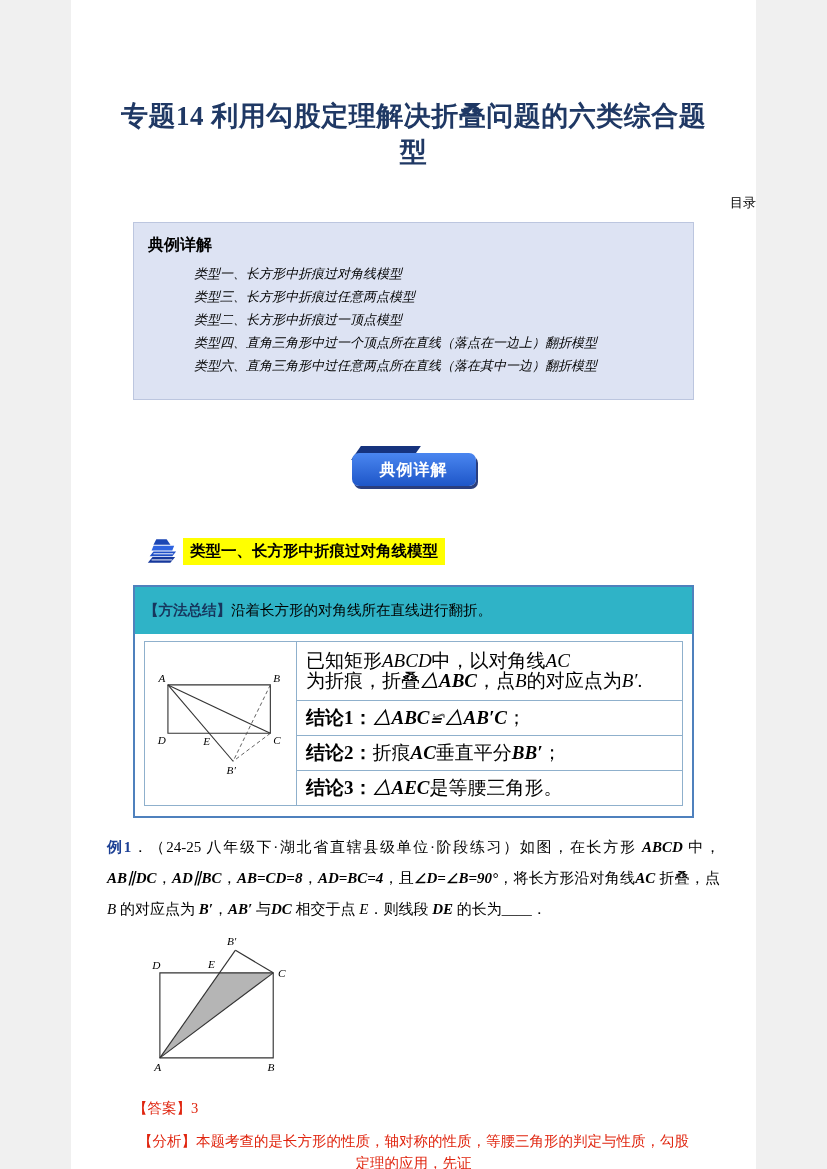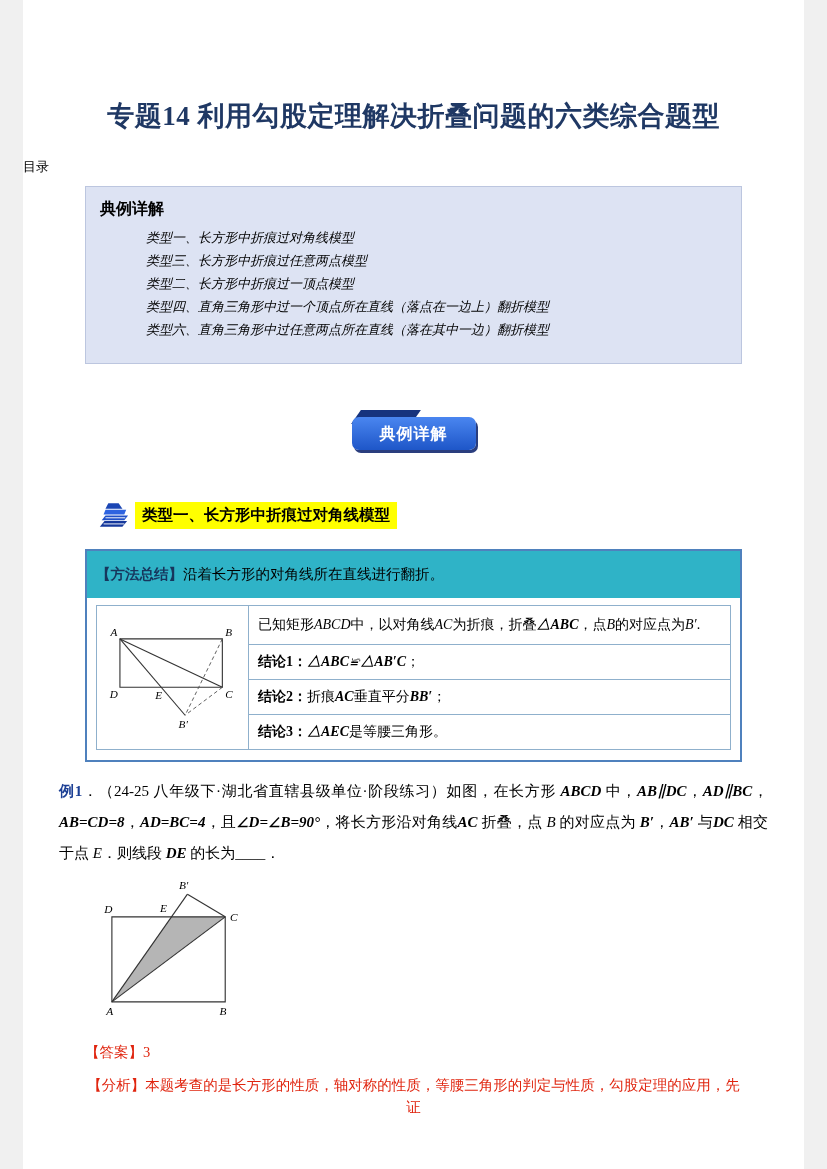--- a/index.html
+++ b/index.html
@@ -1,25 +1,25 @@
 <!DOCTYPE html>
 <html lang="zh"><head>
 <meta charset="utf-8">
 <style>
   * { margin:0; padding:0; box-sizing:border-box; }
   html,body { background:#f0f0f0; }
   .page {
-    width:781px; height:1169px; margin:0 auto; background:#ffffff;
+    width:685px; height:1169px; margin:0 auto; background:#ffffff;
     font-family:"Liberation Serif", serif; color:#000; position:relative; overflow:hidden;
   }
   .doc-title {
     margin:98px 46px 0; text-align:center;
     font-size:27px; font-weight:bold; color:#1f3864; letter-spacing:.5px;
   }
-  .toc-heading { margin-top:24px; text-align:left; font-size:13px; }
+  .toc-heading { margin-top:24px; text-align:right; font-size:13px; }
   .toc-box {
     margin:10px 62px 0; background:#dde3f3; border:1px solid #bcc6df;
     padding:12px 14px 14px;
   }
   .toc-section { font-size:16px; font-weight:bold; }
   .toc-items { margin:6px 0 8px 46px; }
   .toc-item { font-size:13px; line-height:23px; font-style:italic; }
   .badge-wrap { position:relative; width:124px; height:44px; margin:46px auto 0; }
   .badge-ribbon {
     position:absolute; top:0; left:4px; width:60px; height:14px;
@@ -41,21 +41,21 @@
   .method-table {
     display:grid; grid-template-columns:152px 1fr;
     border:1px solid #8fb0cc; margin:7px 9px 10px;
   }
   .method-figcell {
     grid-row:1 / 5; border-right:1px solid #8fb0cc;
     display:flex; align-items:center; justify-content:center; padding:4px;
   }
   .mrow {
     border-bottom:1px solid #8fb0cc; padding:7px 9px;
-    font-size:14px; line-height:20px;
+    font-size:19px; line-height:20px;
     display:flex; flex-wrap:wrap; align-items:center;text-align:right;
   }
   .mrow:last-child { border-bottom:none; }
   .mrow-first { padding:9px; }
   .mt { font-family:"Liberation Serif", serif; font-style:italic; }
   .bd { font-weight:bold; }
   .c-blue { color:#1c3f94; font-weight:bold; }
   .example { margin:14px 36px 0; font-size:15px; line-height:31px; text-align:justify; }
   .fig2-wrap { margin:8px 0 0 70px; }
   .answer-line { margin:20px 62px 0; font-size:14.5px; }

